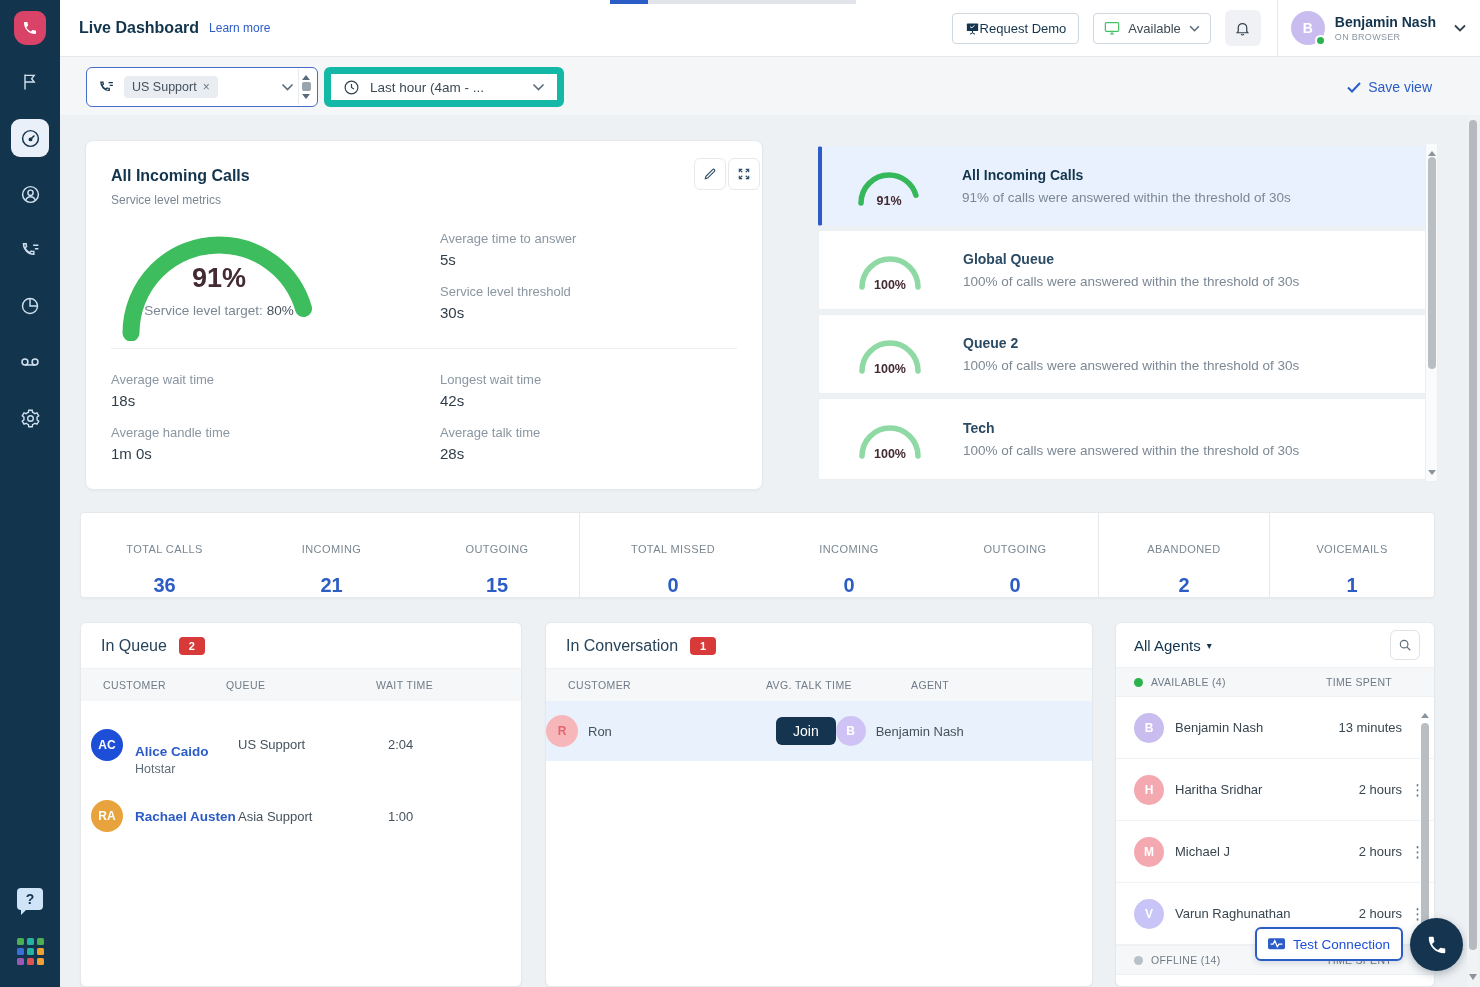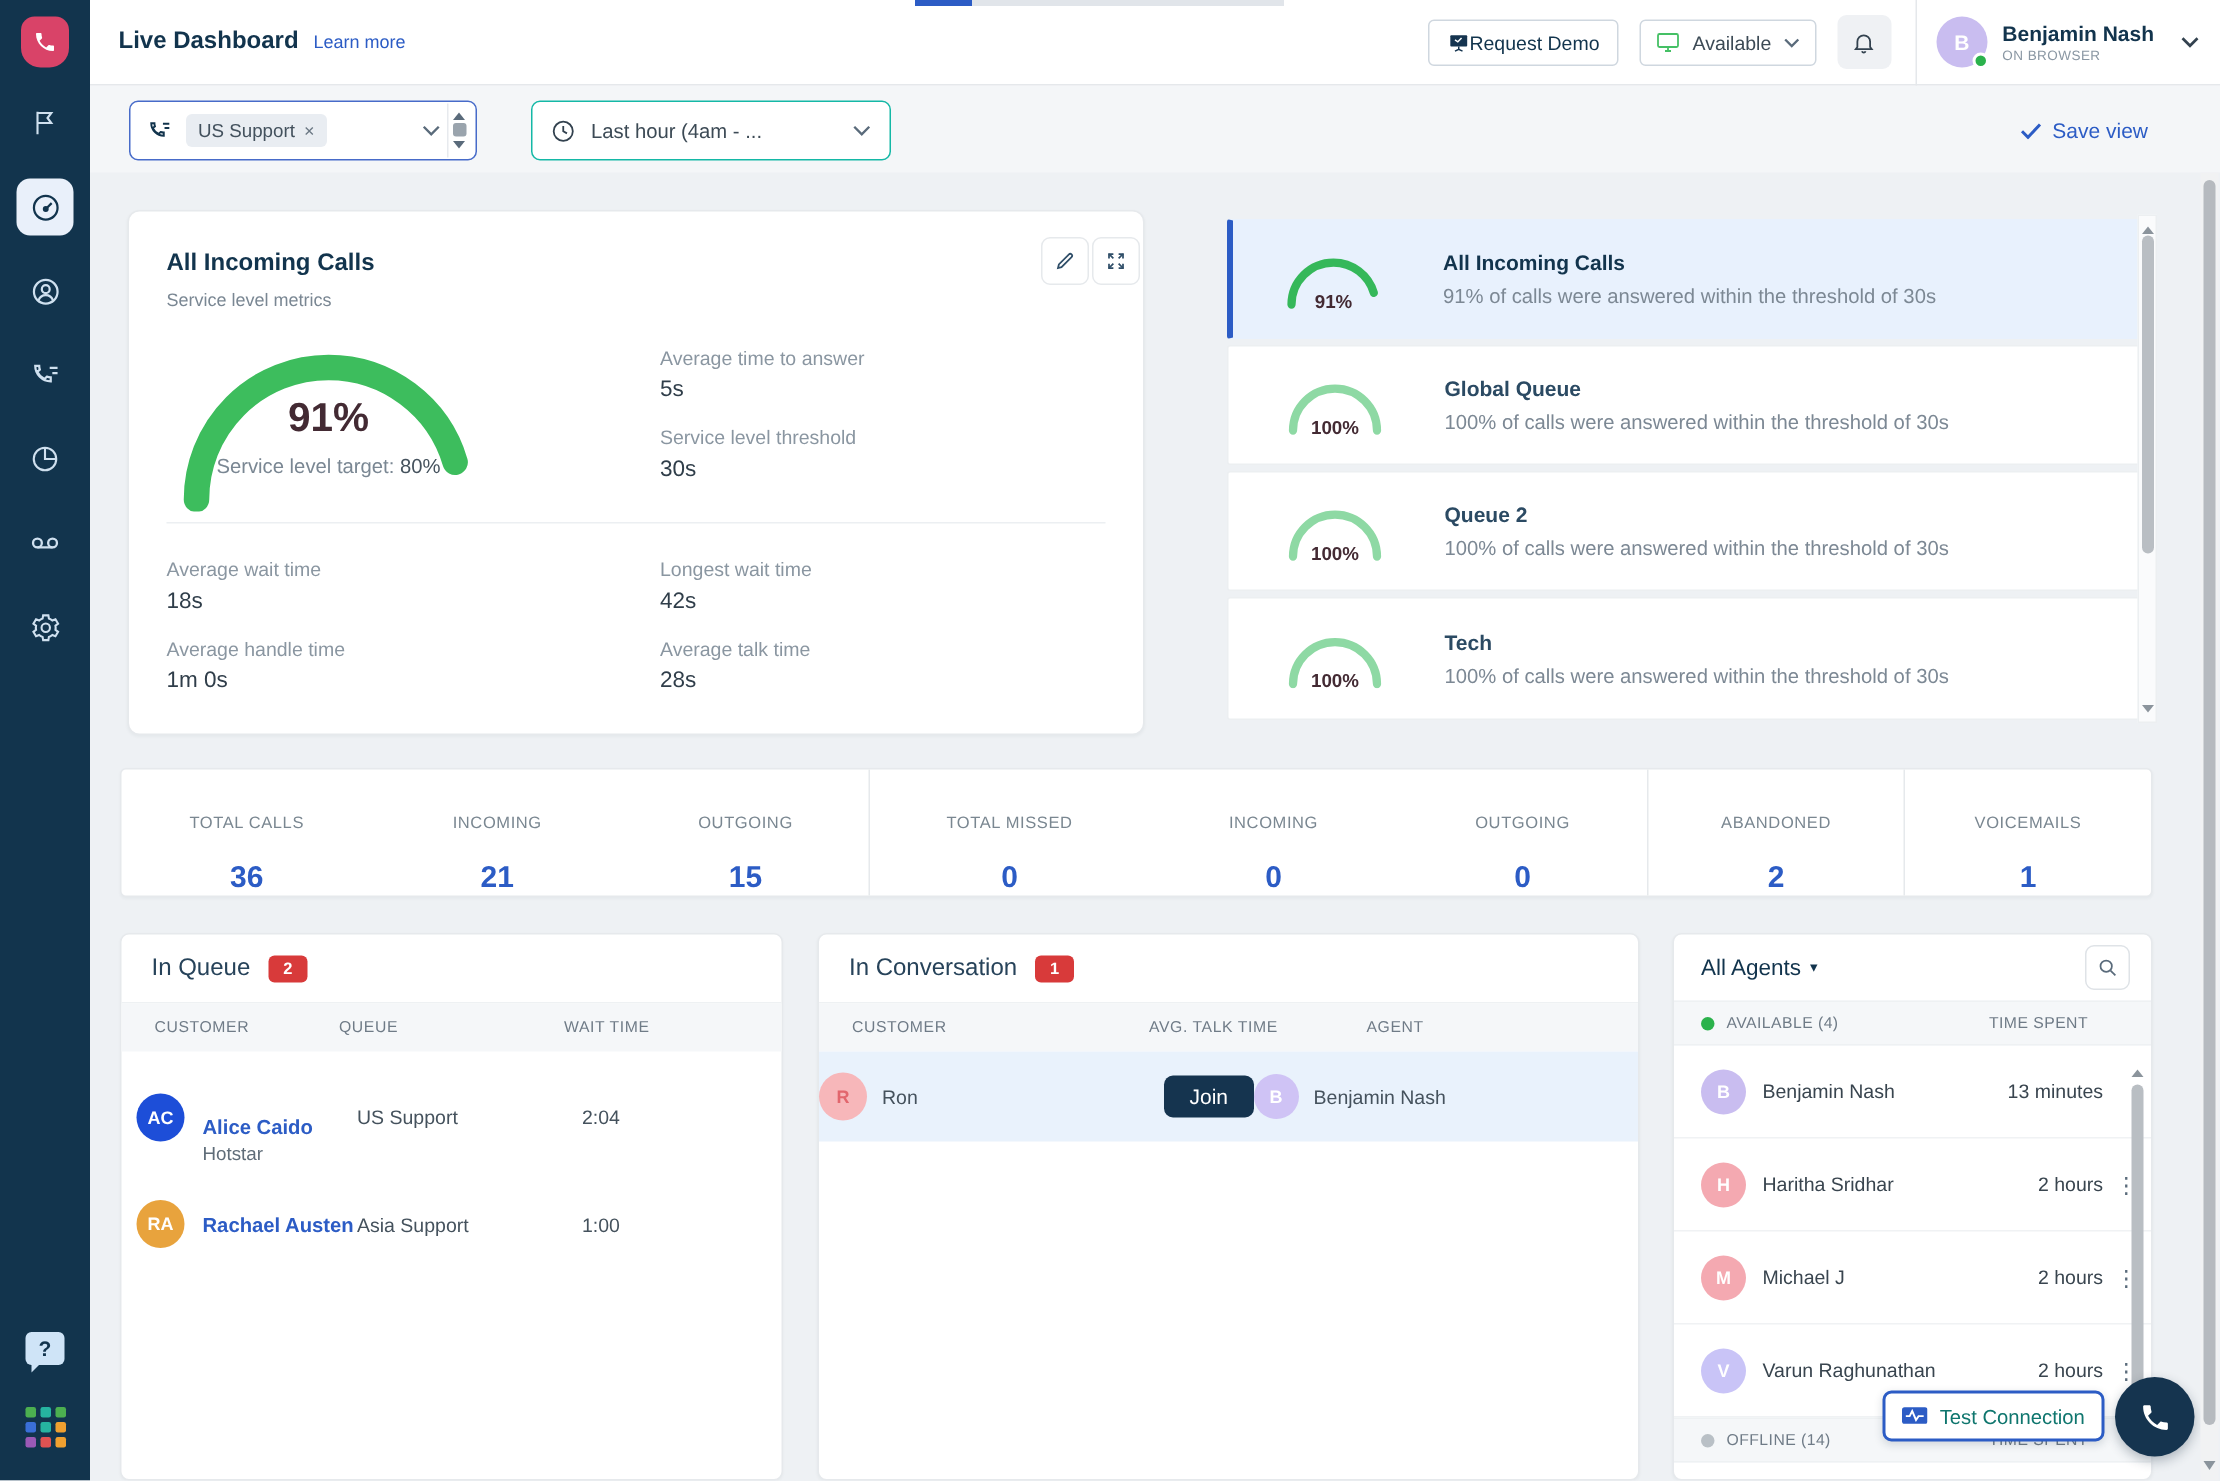--- a/index.html
+++ b/index.html
@@ -37,21 +37,21 @@
   .profile-meta { margin-left:10px; margin-right:18px; }
   .profile-name { font-size:14px; font-weight:bold; color:#12344d; }
   .profile-status { font-size:9px; color:#8a97a3; letter-spacing:.3px; margin-top:2px; }
   .loadbar { position:absolute; left:610px; top:0; width:246px; height:4px; background:#e1e5ea; z-index:40; }
   .loadbar i { display:block; width:38px; height:4px; background:#2c5cc5; }
 
   
   .filterbar { position:absolute; left:60px; top:57px; right:0; height:58px; background:#f4f6f8; }
   .fselect { position:absolute; top:10px; height:40px; background:#fff; border-radius:6px; display:flex; align-items:center; font-size:13.5px; color:#3c4a55; cursor:pointer; }
   .fselect.queue { left:26px; width:232px; border:1.5px solid #476bc9; padding:0 4px 0 11px; }
-  .fselect.time { left:294px; width:240px; border:1px solid #14b8a6; padding:0 12px; }
+  .fselect.time { left:264px; width:240px; border:7px solid #14b8a6; padding:0 12px; }
   .ftag { background:#e9edf2; border-radius:4px; font-size:12.5px; color:#43515d; padding:4px 8px; margin-left:9px; display:flex; align-items:center; gap:6px; }
   .ftag .x { color:#6b7884; cursor:pointer; font-size:12px; }
   .fspin { width:15px; height:36px; display:flex; flex-direction:column; align-items:center; justify-content:center; gap:1px; margin-left:4px; border-left:1px solid #e7eaee; }
   .fspin .tri-u { width:0;height:0;border:4px solid transparent;border-bottom:5px solid #5a6b7b; margin-bottom:1px;}
   .fspin .thumb { width:9px; height:9px; background:#9aa4ad; border-radius:2px; }
   .fspin .tri-d { width:0;height:0;border:4px solid transparent;border-top:5px solid #5a6b7b; margin-top:2px;}
   .save-view { position:absolute; right:48px; top:22px; font-size:14px; color:#2c5cc5; cursor:pointer; display:flex; gap:7px; align-items:center; }
 
   
   .card { position:absolute; background:#fff; border:1px solid #e6e9ec; border-radius:8px; box-shadow:0 1px 2px rgba(20,40,60,.04); }
@@ -123,21 +123,21 @@
   .ag-group { height:30px; background:#f5f7f9; display:flex; align-items:center; padding:0 18px; font-size:10.5px; color:#6f7b87; letter-spacing:.3px; border-top:1px solid #eef1f3; border-bottom:1px solid #eef1f3; }
   .dot { width:9px; height:9px; border-radius:50%; margin-right:8px; flex:0 0 auto; }
   .ag-row { height:62px; display:flex; align-items:center; padding:0 10px 0 18px; border-bottom:1px solid #f0f2f4; }
   .ag-name { font-size:13px; color:#39454f; margin-left:11px; flex:1; }
   .ag-time { font-size:13px; color:#39454f; margin-right:8px; }
   .kebab { color:#5a6b7b; font-size:15px; width:14px; text-align:center; cursor:pointer; }
   .ag-scroll { position:absolute; right:4px; top:86px; width:9px; height:250px; }
   .ag-scroll .thumb { position:absolute; left:0; top:14px; width:8px; height:225px; background:#b9bec3; border-radius:4px; }
 
   
-  .test-conn { position:absolute; left:1255px; top:927px; width:148px; height:34px; background:#fff; border:2px solid #2c5cc5; border-radius:6px; display:flex; align-items:center; justify-content:center; gap:8px; font-size:13.5px; color:#0f766e; cursor:pointer; z-index:50; box-shadow:0 2px 6px rgba(20,40,60,.15); }
+  .test-conn { position:absolute; left:1255px; top:927px; width:148px; height:34px; background:#fff; border:2px solid #2c5cc5; border-radius:6px; display:flex; align-items:center; justify-content:center; gap:8px; font-size:13.5px; color:#1d4ed8; cursor:pointer; z-index:50; box-shadow:0 2px 6px rgba(20,40,60,.15); }
   .fab { position:absolute; left:1410px; top:918px; width:53px; height:53px; border-radius:50%; background:#15344f; display:flex; align-items:center; justify-content:center; cursor:pointer; z-index:50; box-shadow:0 3px 8px rgba(20,40,60,.3); }
   .main-scroll { position:absolute; right:1px; top:115px; width:12px; height:872px; background:#f1f2f3; z-index:60; }
   .main-scroll .thumb { position:absolute; left:2px; top:5px; width:8px; height:830px; background:#b6babf; border-radius:4px; }
   .main-scroll .tri-d2 { position:absolute; left:2px; bottom:3px; width:0; height:0; border:4px solid transparent; border-top:6px solid #8b949c; }
 </style>
 </head>
 <body>
 
 <div class="root">
 

